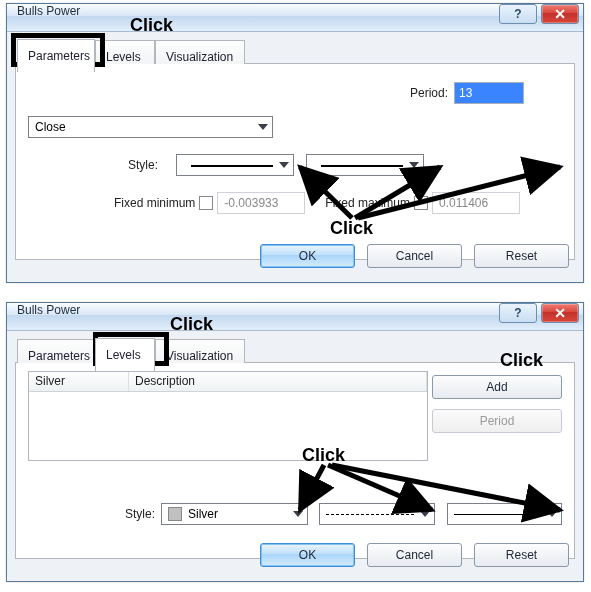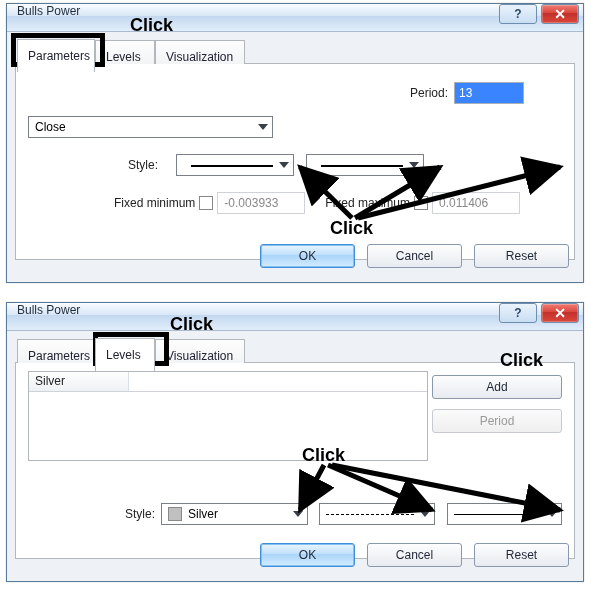--- a/index.html
+++ b/index.html
@@ -173,20 +173,21 @@
       </div>
     <div class="tab t3">
         <span>Visualization</span>
       </div>
   </div>
 
   <div class="pane">
     <div class="listbox">
       <div class="listhead">
         <div style="width:100px;">Silver</div>
+        <div style="flex:1;">Description</div>
       </div>
     </div>
     <div class="side-btn" style="top:12px;">
         <span>Add</span>
       </div>
     <div class="side-btn disabled" style="top:46px;">
         <span>Period</span>
       </div>
 
     <div class="row" style="top:140px;">

